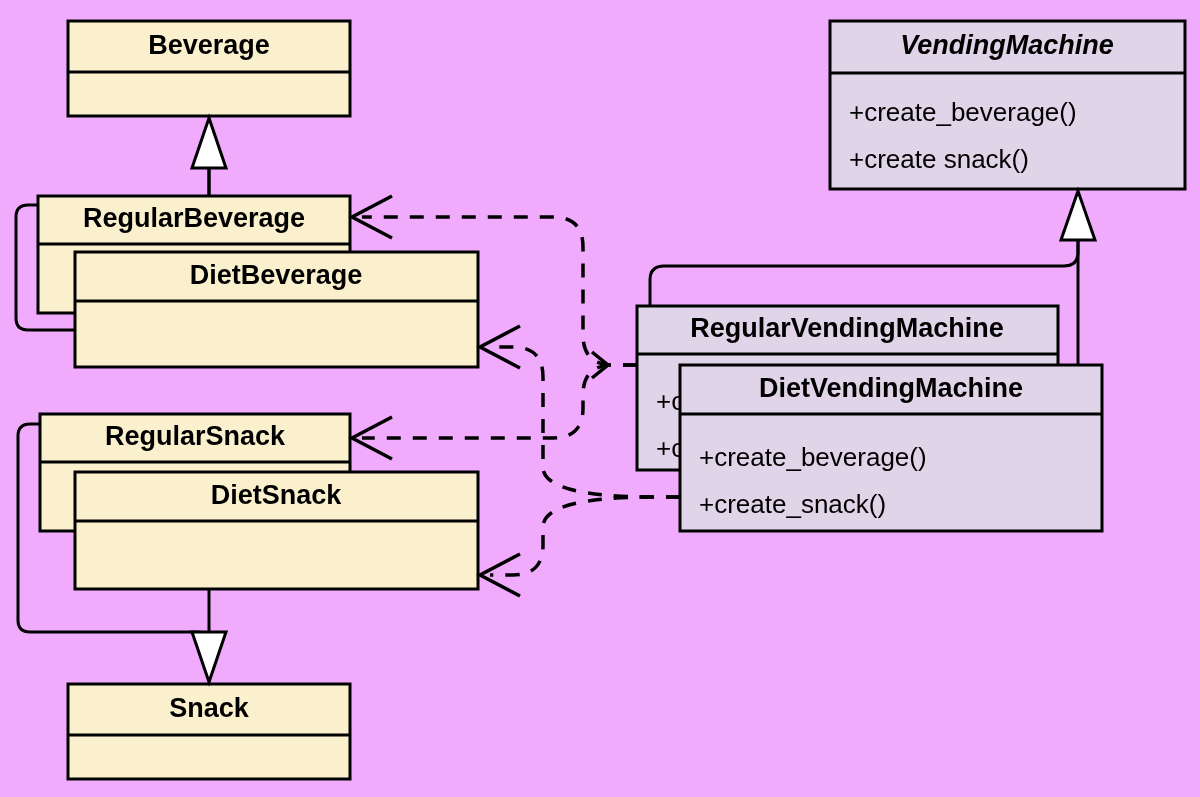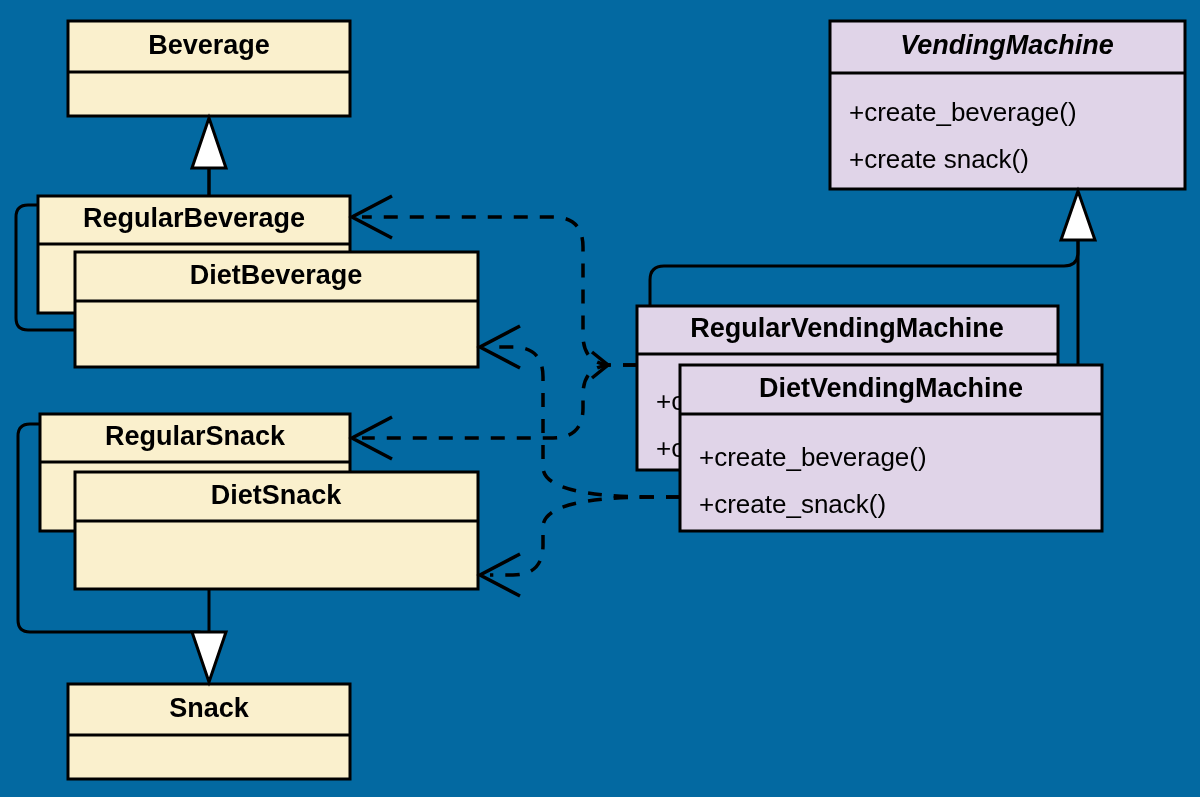--- a/index.html
+++ b/index.html
@@ -11,21 +11,21 @@
   body {
     width: 1200px;
     height: 797px;
     overflow: hidden;
     font-family: "Liberation Sans", sans-serif;
   }
   #diagram-root {
     position: relative;
     width: 1200px;
     height: 797px;
-    background: #0369a1;
+    background: #f0abfc;
   }
   svg#uml-canvas {
     position: absolute;
     top: 0;
     left: 0;
     width: 1200px;
     height: 797px;
     display: block;
   }
   .cls-box {

